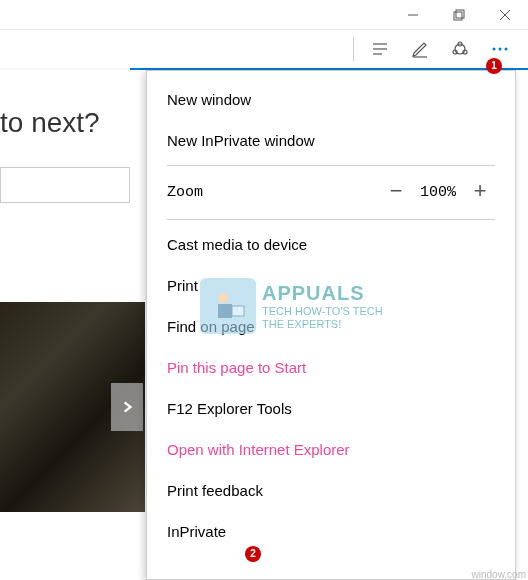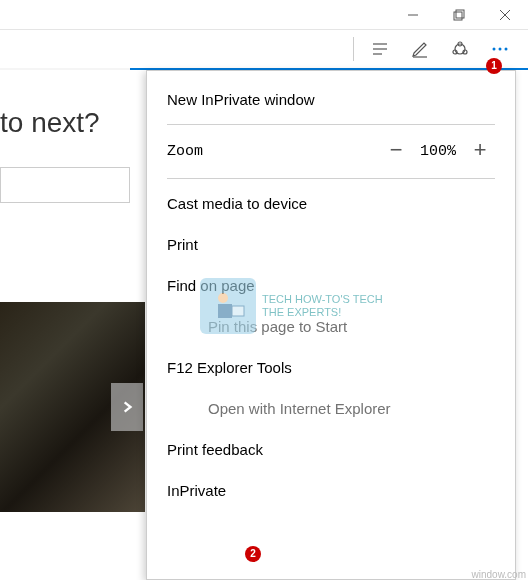--- a/index.html
+++ b/index.html
@@ -122,21 +122,21 @@
     overflow: hidden;
   }
   .menu-item {
     padding: 12px 20px;
     font-size: 15px;
     color: #000;
     display: flex;
     align-items: center;
     position: relative;
   }
-  .menu-item.disabled { color: #737373; margin-left: 41px; }
+  .menu-item.disabled { color: #ec4899; }
   .menu-sep {
     height: 1px;
     background: #d0d0d0;
     margin: 4px 20px;
   }
   .zoom-row {
     padding: 10px 20px;
     display: flex;
     align-items: center;
     font-size: 15px;
@@ -243,20 +243,21 @@
   <div class="thumb-behind">
     <div class="thumb-arrow">
       <svg viewBox="0 0 12 12" fill="none" stroke="currentColor" stroke-width="2">
           <polyline points="4,2 9,6 4,10"></polyline>
         </svg>
     </div>
   </div>
 </div>
 
 <div class="menu">
+  <div class="menu-item">New window</div>
   <div class="menu-item">New InPrivate window</div>
   <div class="menu-sep"></div>
   <div class="zoom-row">
     <span class="label">Zoom</span>
     <span class="zoom-ctrl">−</span>
     <span class="zoom-val">100%</span>
     <span class="zoom-ctrl">+</span>
   </div>
   <div class="menu-sep"></div>
   <div class="menu-item">Cast media to device</div>
@@ -273,18 +274,19 @@
 
 <div class="watermark">
   <div class="wm-icon">
     <svg viewBox="0 0 40 40" width="40" height="40">
         <circle cx="15" cy="12" r="5" fill="#f4c089"></circle>
         <rect x="10" y="18" width="14" height="14" fill="#3a7aa5"></rect>
         <rect x="24" y="20" width="12" height="10" fill="#cfe8f4" stroke="#3a7aa5"></rect>
       </svg>
   </div>
   <div class="wm-text">
+    <div class="wm-brand">APPUALS</div>
     <div>TECH HOW-TO'S TECH</div>
     <div>THE EXPERTS!</div>
   </div>
 </div>
 
 <div class="footer-src">window.com</div>
 
 </body></html>

